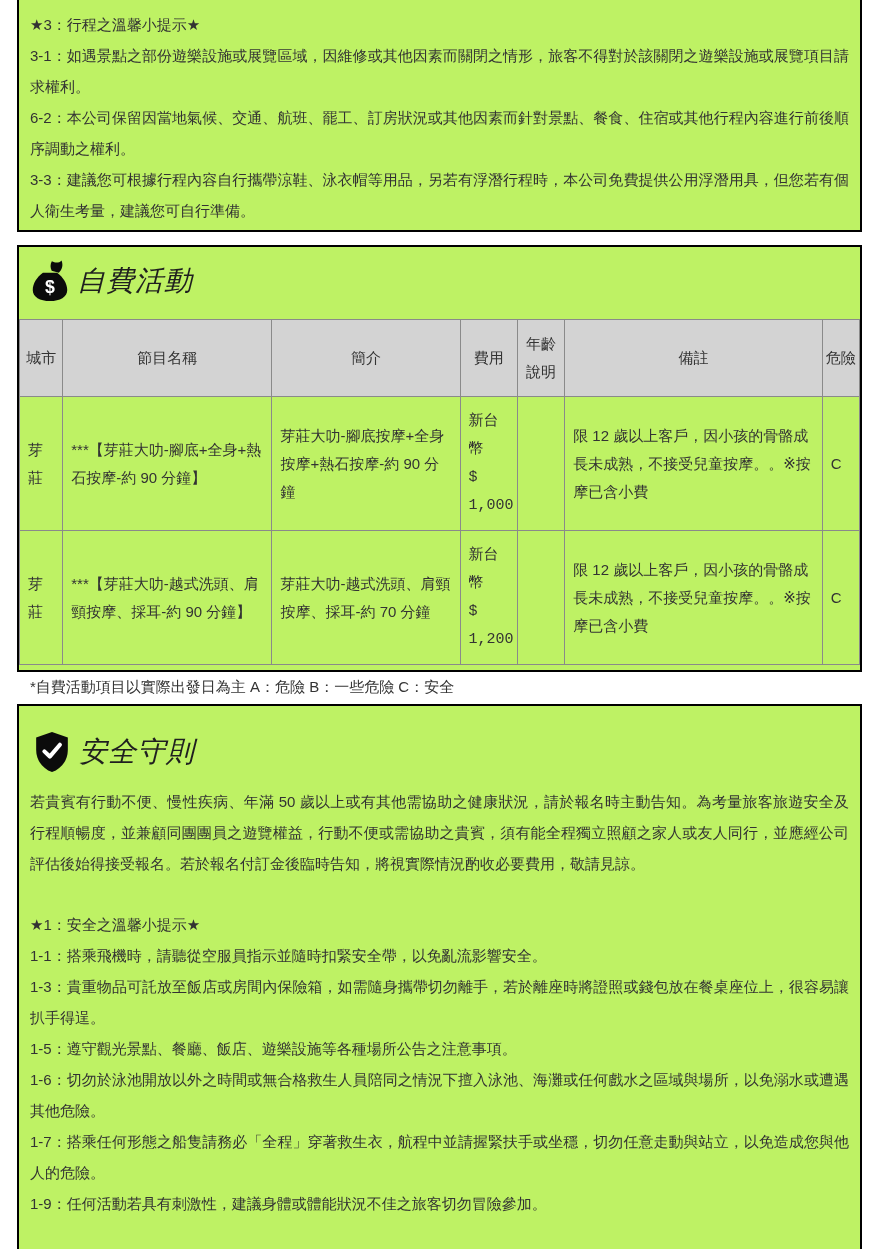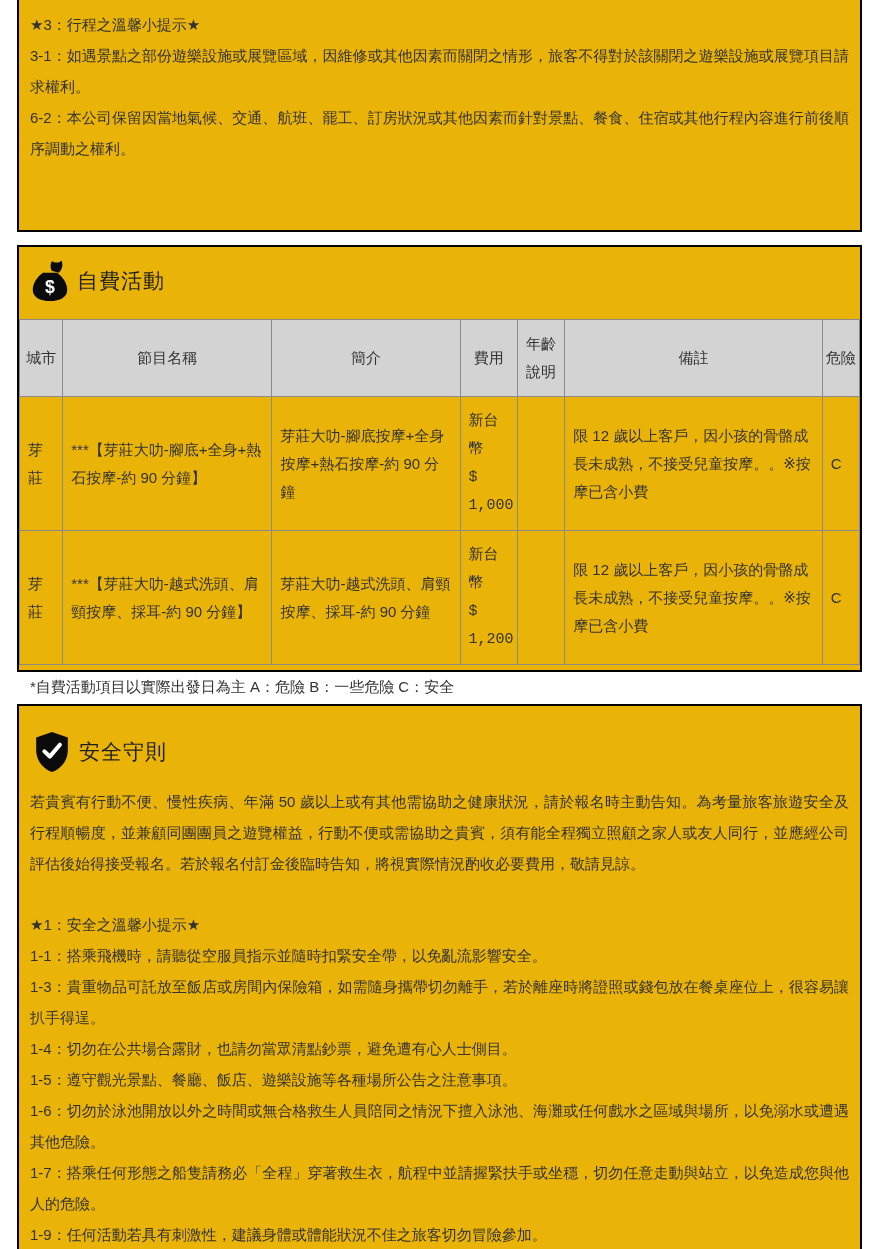--- a/index.html
+++ b/index.html
@@ -5,21 +5,21 @@
   html,body{margin:0;padding:0;}
   body{
     width:871px;height:1249px;overflow:hidden;background:#ffffff;
     font-family:"Liberation Sans","DejaVu Sans",sans-serif;
     color:#333333;font-size:15px;
   }
   .box{
     box-sizing:border-box;
     margin-left:17px;width:845px;
     border:2px solid #000000;
-    background:#eab308;
+    background:#bef264;
   }
   .tips-box{
     border-top:none;
     padding:9px 11px 8px 11px;
     height:232px;
   }
   .line{
     margin:0;line-height:31px;text-align:justify;
   }
   .activities-box{
@@ -27,21 +27,21 @@
     padding:12px 0 9px 0;
     height:427px;
   }
   .heading{
     display:flex;align-items:center;gap:7px;
     padding-left:11px;margin-bottom:16px;
   }
   .heading-icon{width:40px;height:44px;display:inline-flex;align-items:center;justify-content:center;}
   .heading-icon svg{display:block;}
   .heading-text{
-    font-size:21px;color:#1f1f1f;letter-spacing:1px;line-height:1.2;
+    font-size:28px;color:#1f1f1f;letter-spacing:1px;line-height:1.2;font-style:italic;
   }
   table.activities{
     width:100%;border-collapse:collapse;table-layout:fixed;
   }
   table.activities th, table.activities td{
     border:1px solid #8a8a8a;
     font-weight:normal;font-size:15px;
     vertical-align:middle;
     line-height:28px;
   }
@@ -75,20 +75,21 @@
   .bold{font-weight:bold;}
   .tips-subtitle{margin-top:30px;}
 </style>
 </head>
 <body>
 
 <div class="box tips-box">
   <p class="line">★3：行程之溫馨小提示★</p>
   <p class="line">3-1：如遇景點之部份遊樂設施或展覽區域，因維修或其他因素而關閉之情形，旅客不得對於該關閉之遊樂設施或展覽項目請求權利。</p>
   <p class="line">6-2：本公司保留因當地氣候、交通、航班、罷工、訂房狀況或其他因素而針對景點、餐食、住宿或其他行程內容進行前後順序調動之權利。</p>
+  <p class="line">3-3：建議您可根據行程內容自行攜帶涼鞋、泳衣帽等用品，另若有浮潛行程時，本公司免費提供公用浮潛用具，但您若有個人衛生考量，建議您可自行準備。</p>
 </div>
 
 <div class="box activities-box">
   <div class="heading">
     <span class="heading-icon">
       <svg width="40" height="44" viewBox="0 0 26 28" aria-hidden="true">
         <path fill="#0b0b0b" d="M14.2 1.2 c2.6 1.4 4.8 1.0 6.3 -0.6 c1.2 3.2 0.4 6.0 -1.8 8.0 l-4.6 -1.2 c-1.0 -2.2 -1.0 -4.2 0.1 -6.2 z"></path>
         <path fill="#0b0b0b" d="M10.2 8.6 h7.4 c3.9 2.8 6.6 7.0 6.6 11.2 c0 4.6 -4.6 7.2 -11.2 7.2 c-6.6 0 -11.2 -2.6 -11.2 -7.2 c0 -4.2 2.7 -8.4 6.6 -11.2 z"></path>
         <text x="12.9" y="21.8" text-anchor="middle" font-size="11.5" font-weight="bold" fill="#ffffff" font-family="Liberation Sans, DejaVu Sans, sans-serif">$</text>
       </svg>
@@ -126,21 +127,21 @@
           <div>新台幣</div>
           <div>$ 1,000</div>
         </td>
         <td class="c-age"></td>
         <td class="c-remark">限 12 歲以上客戶，因小孩的骨骼成長未成熟，不接受兒童按摩。。※按摩已含小費</td>
         <td class="c-danger">C</td>
       </tr>
       <tr>
         <td class="c-city">芽莊</td>
         <td class="c-name">***【芽莊大叻-越式洗頭、肩頸按摩、採耳-約 90 分鐘】</td>
-        <td class="c-intro">芽莊大叻-越式洗頭、肩頸按摩、採耳-約 90 分鐘</td>
+        <td class="c-intro">芽莊大叻-越式洗頭、肩頸按摩、採耳-約 70 分鐘</td>
         <td class="c-fee">
           <div>新台幣</div>
           <div>$ 1,200</div>
         </td>
         <td class="c-age"></td>
         <td class="c-remark">限 12 歲以上客戶，因小孩的骨骼成長未成熟，不接受兒童按摩。。※按摩已含小費</td>
         <td class="c-danger">C</td>
       </tr>
     </tbody>
   </table>
@@ -157,19 +158,18 @@
       </svg>
     </span>
     <span class="heading-text">安全守則</span>
   </div>
 
   <p class="line">若貴賓有行動不便、慢性疾病、年滿 50 歲以上或有其他需協助之健康狀況，請於報名時主動告知。為考量旅客旅遊安全及行程順暢度，並兼顧同團團員之遊覽權益，行動不便或需協助之貴賓，須有能全程獨立照顧之家人或友人同行，並應經公司評估後始得接受報名。若於報名付訂金後臨時告知，將視實際情況酌收必要費用，敬請見諒。</p>
 
   <p class="line tips-subtitle">★1：安全之溫馨小提示★</p>
   <p class="line">1-1：搭乘飛機時，請聽從空服員指示並隨時扣緊安全帶，以免亂流影響安全。</p>
   <p class="line">1-3：貴重物品可託放至飯店或房間內保險箱，如需隨身攜帶切勿離手，若於離座時將證照或錢包放在餐桌座位上，很容易讓扒手得逞。</p>
-  <p class="line">1-4：切勿在公共場合露財，也請勿當眾清點鈔票，避免遭有心人士側目。</p>
   <p class="line">1-5：遵守觀光景點、餐廳、飯店、遊樂設施等各種場所公告之注意事項。</p>
   <p class="line">1-6：切勿於泳池開放以外之時間或無合格救生人員陪同之情況下擅入泳池、海灘或任何戲水之區域與場所，以免溺水或遭遇其他危險。</p>
   <p class="line">1-7：搭乘任何形態之船隻請務必「全程」穿著救生衣，航程中並請握緊扶手或坐穩，切勿任意走動與站立，以免造成您與他人的危險。</p>
   <p class="line">1-9：任何活動若具有刺激性，建議身體或體能狀況不佳之旅客切勿冒險參加。</p>
 
 </div>
 
 </body></html>

